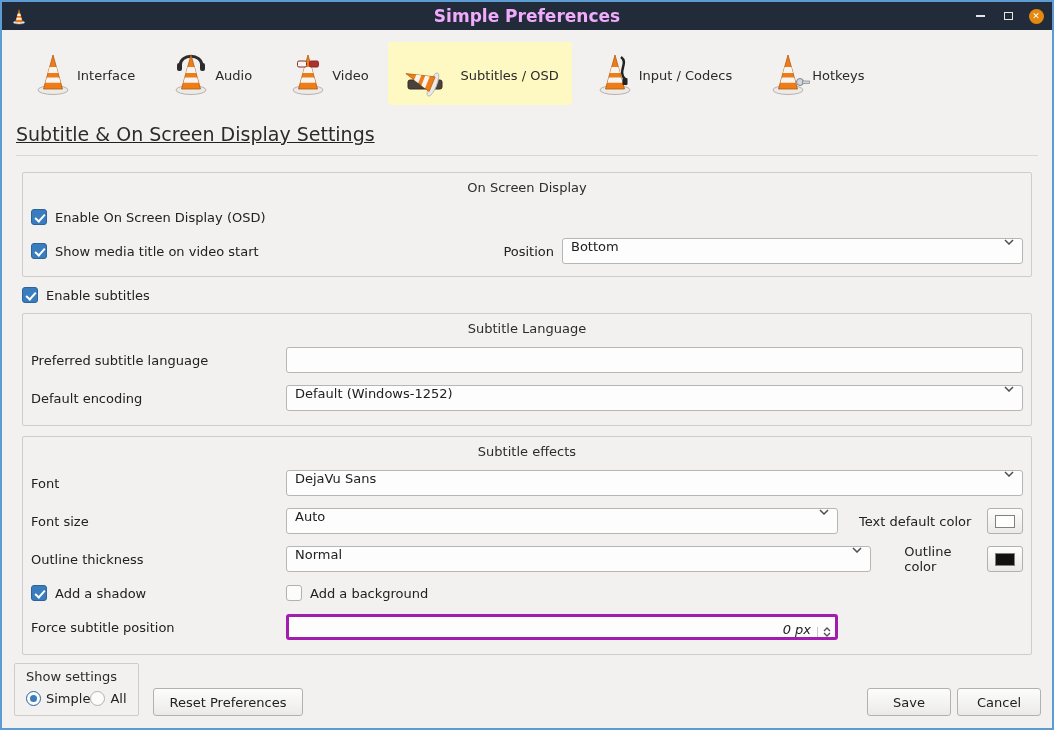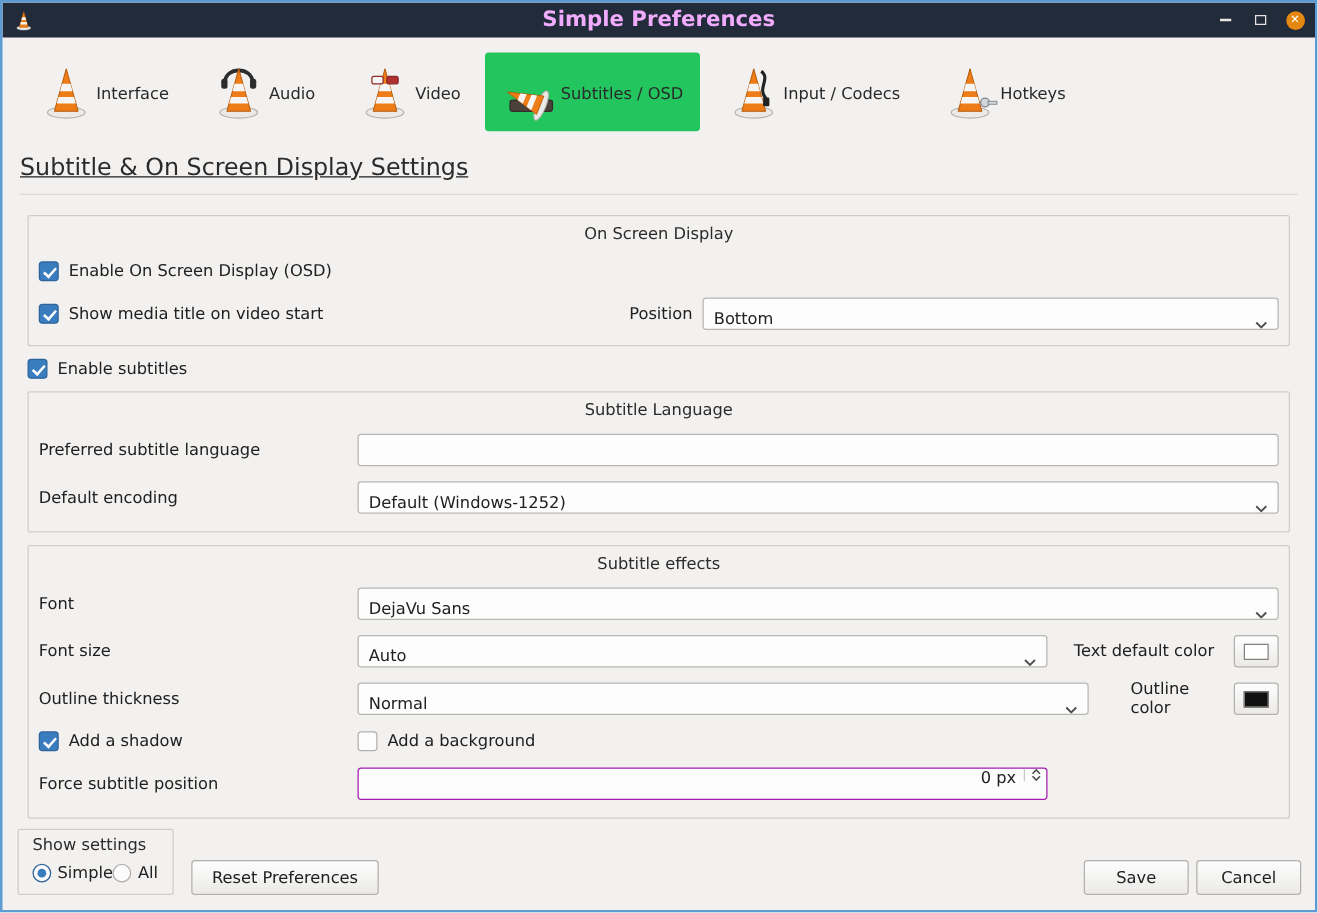--- a/index.html
+++ b/index.html
@@ -35,21 +35,21 @@
     color:#fff; font-size:9px; line-height:15px; text-align:center; font-weight:bold;
     display:inline-block;
   }
 
   
   .toolbar { display:flex; align-items:flex-start; gap:6px; padding:12px 0 4px 14px; }
   .tool-item {
     display:flex; flex-direction:row; align-items:center;
     padding:7px 13px 8px; border-radius:3px; cursor:default;
   }
-  .tool-item.selected { background:#22c55e; }
+  .tool-item.selected { background:#fef9c3;gap:12px; }
   .tool-item svg { width:48px; height:48px; }
   .tool-label { margin-top:4px; font-size:13px; color:#2a2a2a; white-space:nowrap; }
 
   
   .page-head { margin:14px 14px 0;text-decoration:underline; }
   .page-title { font-size:19px; font-weight:normal; color:#2b2b2b; }
   .head-rule { border:none; border-top:1px solid #d9d7d4; margin:10px 0 0; }
 
   
   .groupbox {
@@ -77,36 +77,36 @@
     width:15px; height:15px; border-radius:50%; position:relative;
     border:1px solid #b3b1af; background:#fcfcfc; flex:0 0 15px;
   }
   .radio.selected { border-color:#2d639a; }
   .radio.selected::after {
     content:""; position:absolute; left:3px; top:3px; width:7px; height:7px;
     border-radius:50%; background:#3a7dbf;
   }
 
   .combo {
-    height:26px; display:flex; align-items:flex-end;
+    height:26px; display:flex; align-items:flex-start;
     background:#fdfdfd; border:1px solid #b8b6b3; border-radius:3px;
     padding:0 8px; cursor:default;
   }
   .combo .val { flex:1; white-space:nowrap; overflow:hidden; }
   .combo .chev { flex:0 0 auto; margin-left:8px; display:flex; }
 
   .text-input {
     height:26px; width:100%;
     background:#fdfdfd; border:1px solid #b8b6b3; border-radius:3px;
     padding:0 8px; font:inherit; color:#212121;
   }
 
   .spinbox {
-    height:26px; display:flex; align-items:flex-start;
-    background:#fdfdfd; border:1px solid #a21caf; border-radius:3px;
+    height:26px; display:flex; align-items:flex-end;
+    background:#fdfdfd; border:3px solid #a21caf; border-radius:3px;font-style:italic;
   }
   .spin-val { flex:1; display:flex; align-items:center; justify-content:flex-end; padding:0 6px; }
   .spin-btns { width:18px; border-left:1px solid #c9c7c4; display:flex; flex-direction:column; }
   .spin-btns span { flex:1; display:flex; align-items:center; justify-content:center; }
 
   .btn {
     height:28px; padding:0 16px;
     background:linear-gradient(#fdfdfd,#ebeae8);
     border:1px solid #b3b1ae; border-radius:3px;
     font:inherit; color:#212121; cursor:default;

